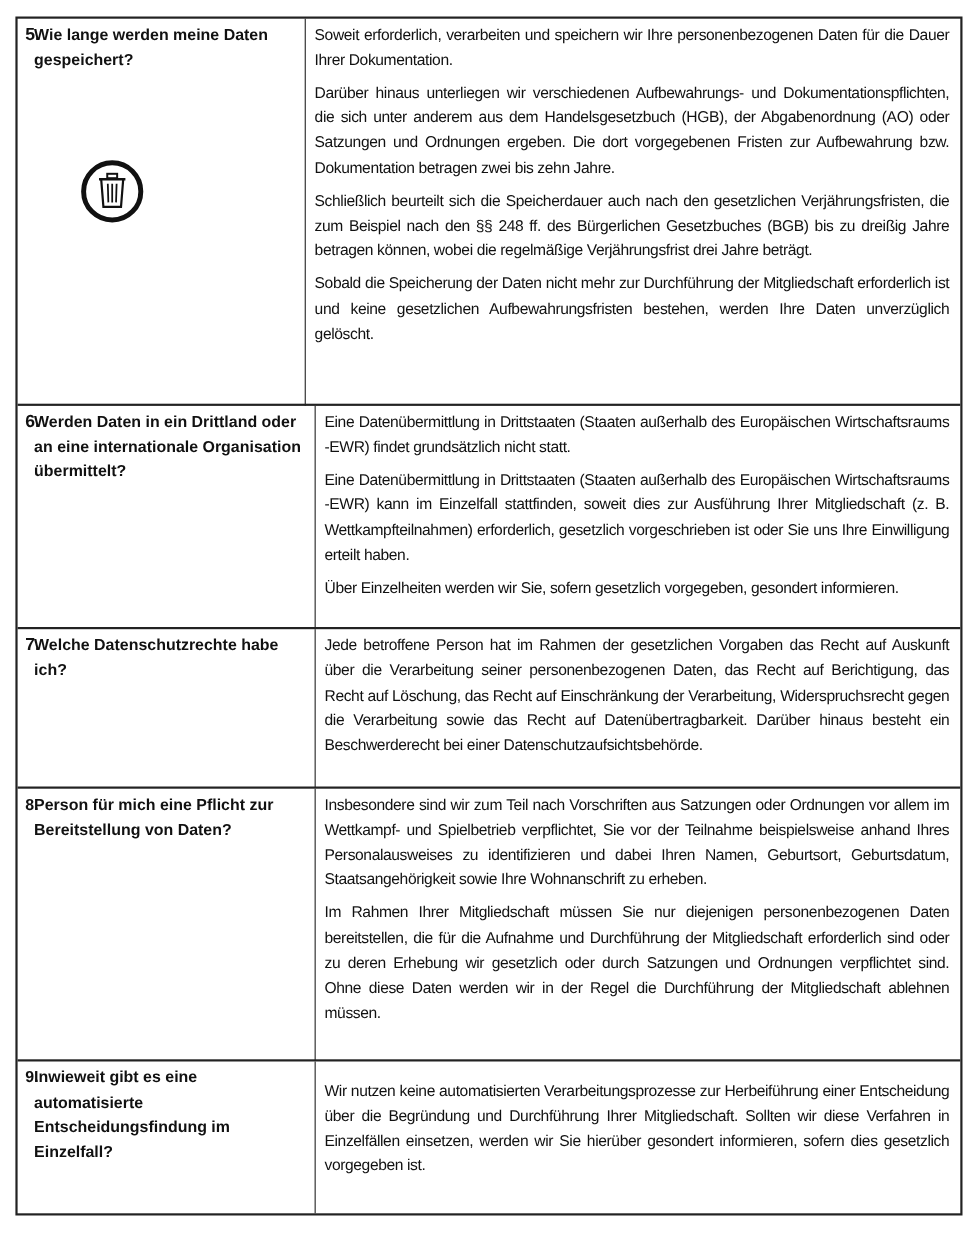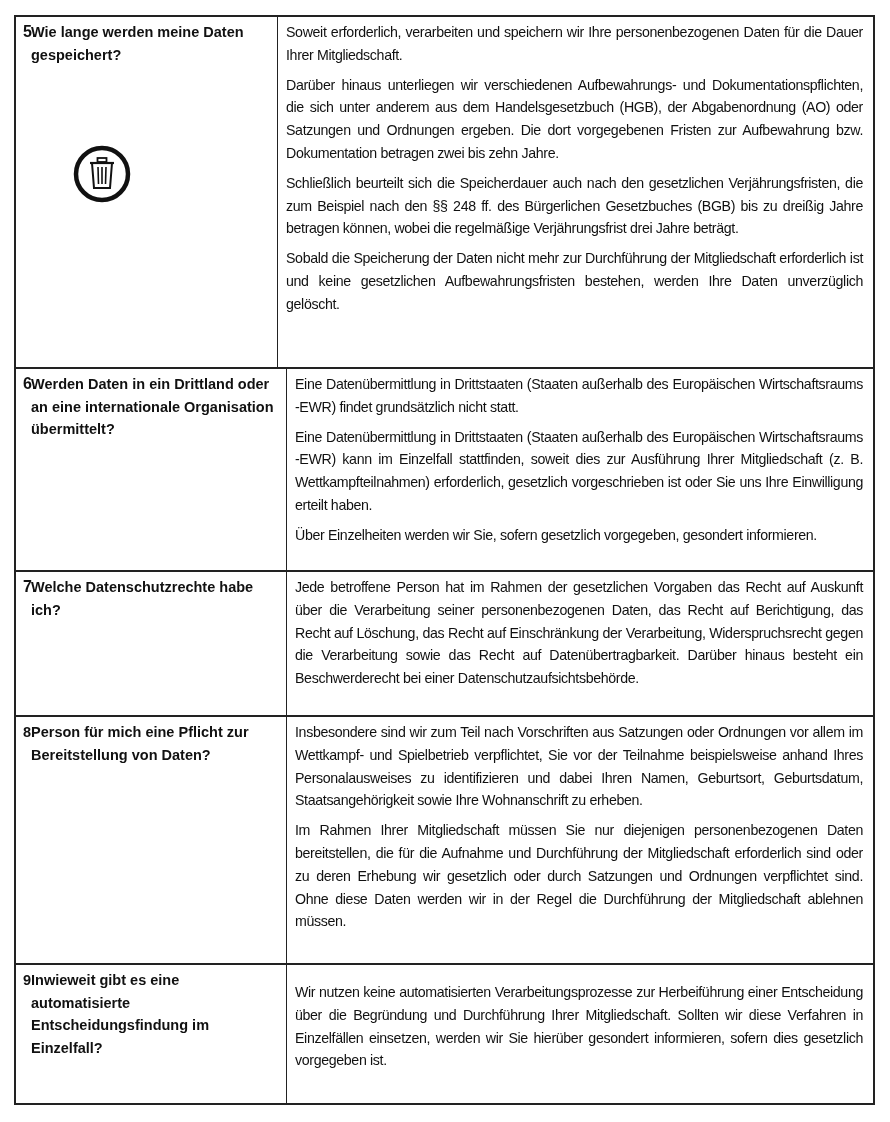--- a/index.html
+++ b/index.html
@@ -36,21 +36,21 @@
           <rect x="24.5" y="13" width="9" height="4" fill="none" stroke="#111" stroke-width="1.8"></rect>
           <line x1="17" y1="18" x2="41" y2="18" stroke="#111" stroke-width="2.2"></line>
           <path d="M19 18 L21 43 L37 43 L39 18" fill="none" stroke="#111" stroke-width="2"></path>
           <line x1="25" y1="22" x2="25.5" y2="39" stroke="#111" stroke-width="1.6"></line>
           <line x1="29" y1="22" x2="29" y2="39" stroke="#111" stroke-width="1.6"></line>
           <line x1="33" y1="22" x2="32.5" y2="39" stroke="#111" stroke-width="1.6"></line>
         </svg>
       </div>
     </div>
     <div class="a" style="left:262px;">
-      <p>Soweit erforderlich, verarbeiten und speichern wir Ihre personenbezogenen Daten für die Dauer Ihrer Mitgliedschaft.</p>
+      <p>Soweit erforderlich, verarbeiten und speichern wir Ihre personenbezogenen Daten für die Dauer Ihrer Dokumentation.</p>
       <p>Darüber hinaus unterliegen wir verschiedenen Aufbewahrungs- und Dokumentationspflichten, die sich unter anderem aus dem Handelsgesetzbuch (HGB), der Abgabenordnung (AO) oder Satzungen und Ordnungen ergeben. Die dort vorgegebenen Fristen zur Aufbewahrung bzw. Dokumentation betragen zwei bis zehn Jahre.</p>
       <p>Schließlich beurteilt sich die Speicherdauer auch nach den gesetzlichen Verjährungsfristen, die zum Beispiel nach den §§ 248 ff. des Bürgerlichen Gesetzbuches (BGB) bis zu dreißig Jahre betragen können, wobei die regelmäßige Verjährungsfrist drei Jahre beträgt.</p>
       <p>Sobald die Speicherung der Daten nicht mehr zur Durchführung der Mitgliedschaft erforderlich ist und keine gesetzlichen Aufbewahrungsfristen bestehen, werden Ihre Daten unverzüglich gelöscht.</p>
     </div>
   </div>
 
   <div class="row" style="top:350px; height:204px;">
     <div class="q big" style="width:271px;">
       <span class="num">6.</span>
       <span class="qt">Werden Daten in ein Drittland oder an eine internationale Organisation übermittelt?</span>

